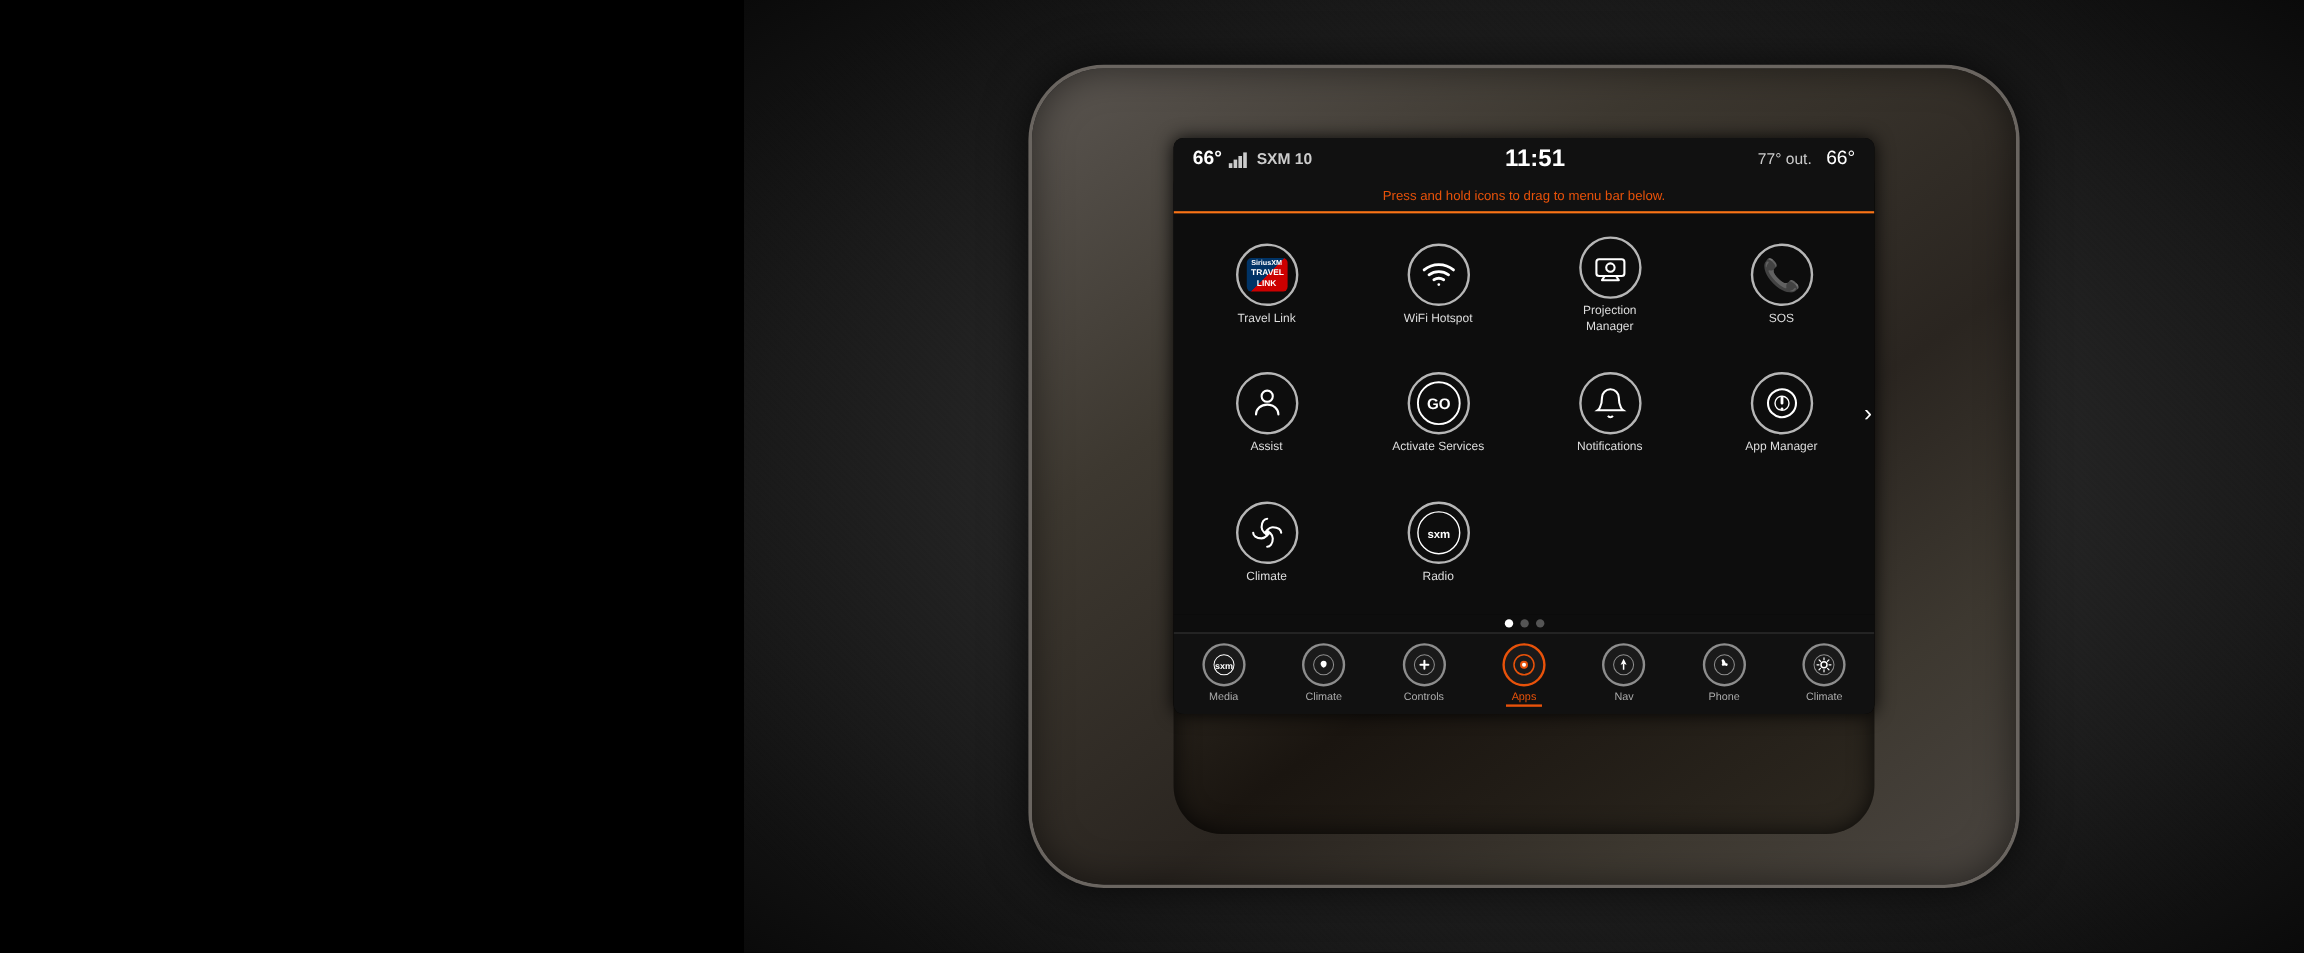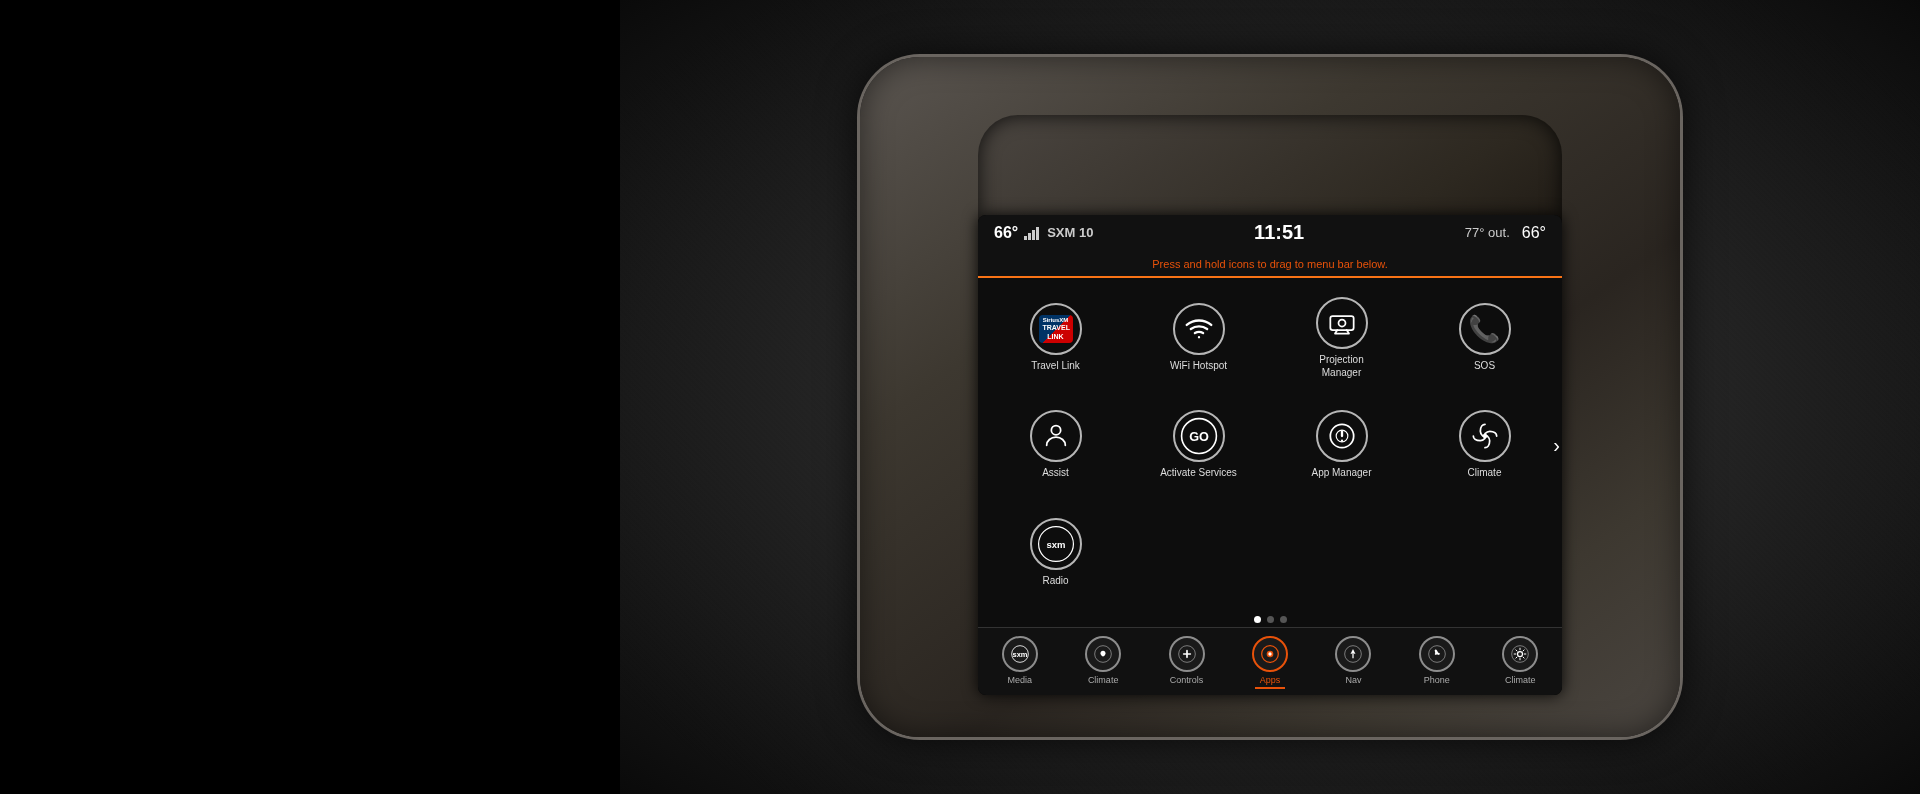--- a/index.html
+++ b/index.html
@@ -64,21 +64,21 @@
       position: relative;
     }
 
     
     .inner-bezel {
       width: 584px;
       height: 580px;
       background: linear-gradient(145deg, #4a4540 0%, #2d2820 40%, #1a1510 60%, #2d2820 100%);
       border-radius: 40px;
       display: flex;
-      align-items: flex-end;
+      align-items: flex-start;
       justify-content: center;
       box-shadow: inset 0 0 20px rgba(0,0,0,0.8);
       margin-top: 16px;
     }
 
     
     .screen {
       width: 620px;
       height: 480px;
       background: #0a0a0a;
@@ -385,20 +385,29 @@
             <div class="icon-circle">
               <svg viewBox="0 0 48 48" width="38" height="38">
                 <circle cx="24" cy="24" r="22" stroke="white" stroke-width="2" fill="none"></circle>
                 <text x="24" y="30" text-anchor="middle" fill="white" font-size="16" font-weight="bold" font-family="Arial">GO</text>
               </svg>
             </div>
             <span class="item-label">Activate Services</span>
           </div>
 
 
+          <div class="grid-item">
+            <div class="icon-circle">
+              <svg class="icon-svg" viewBox="0 0 24 24">
+                <path d="M18 8A6 6 0 0 0 6 8c0 7-3 9-3 9h18s-3-2-3-9" stroke="white" stroke-width="1.5" fill="none"></path>
+                <path d="M13.73 21a2 2 0 0 1-3.46 0" stroke="white" stroke-width="1.5" fill="none"></path>
+              </svg>
+            </div>
+            <span class="item-label">Notifications</span>
+          </div>
 
           <div class="grid-item">
             <div class="icon-circle">
               <svg class="icon-svg" viewBox="0 0 24 24">
                 <circle cx="12" cy="12" r="10" stroke="white" stroke-width="1.5" fill="none"></circle>
                 <path d="M12 8v4M12 16h.01" stroke="white" stroke-width="2" fill="none" stroke-linecap="round"></path>
                 <circle cx="12" cy="12" r="5" stroke="white" stroke-width="1" fill="none"></circle>
               </svg>
             </div>
             <span class="item-label">App Manager</span>

